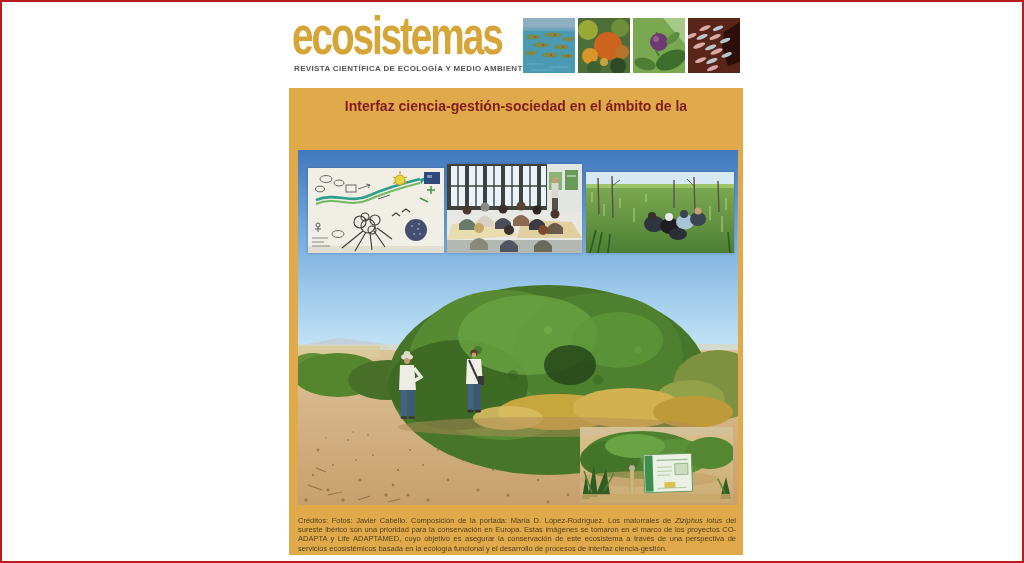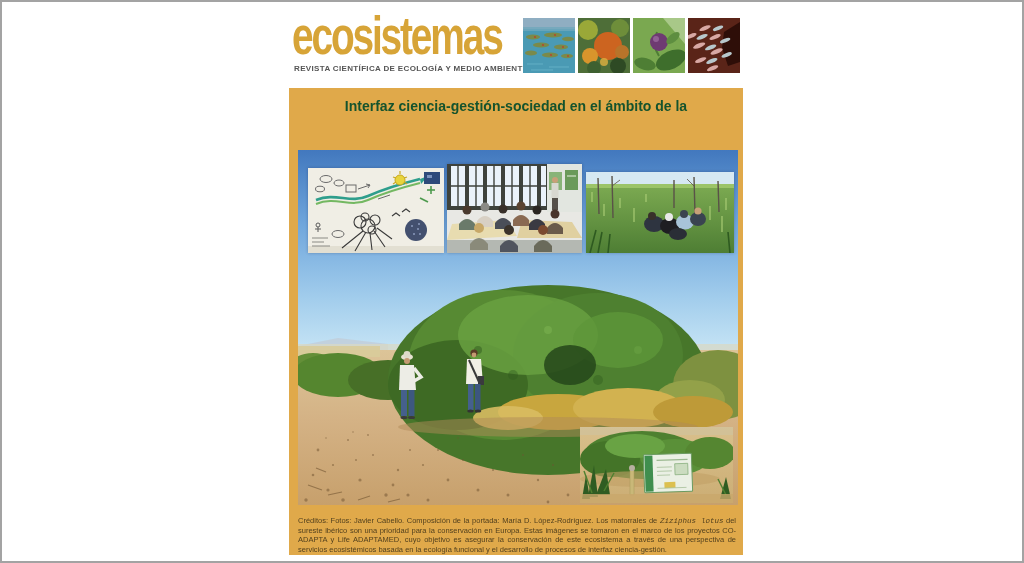--- a/index.html
+++ b/index.html
@@ -1,47 +1,47 @@
 <!DOCTYPE html>
 <html><head>
 <meta charset="utf-8">
 <style>
   html,body{margin:0;padding:0;background:#fff;}
   body{width:1024px;height:563px;position:relative;font-family:"Liberation Sans",sans-serif;}
   .canvas{position:absolute;left:0;top:0;width:1024px;height:563px;background:#FFFFFF;
-          border:2px solid #a3a3a3;box-sizing:border-box;overflow:hidden;}
+          border:2px solid #b91c1c;box-sizing:border-box;overflow:hidden;}
 
   
   .logo{position:absolute;left:290px;top:8px;font-size:54px;font-weight:800;color:#D7A437;
         letter-spacing:-3px;line-height:50px;transform:scaleX(.72);transform-origin:left top;
         white-space:nowrap;}
   .tagline{position:absolute;left:292px;top:62px;font-size:8px;font-weight:600;color:#555;
            letter-spacing:.35px;white-space:nowrap;}
   .thumbs{position:absolute;left:521px;top:16px;display:flex;gap:3px;}
   .thumb{width:52px;height:55px;overflow:hidden;}
   .thumb svg{display:block;}
 
   
   .cover{position:absolute;left:287px;top:86px;width:454px;height:467px;background:#E0A94A;}
-  .cover-title{margin-top:9px;text-align:center;font-size:14px;font-weight:bold;color:#14532d;
+  .cover-title{margin-top:9px;text-align:center;font-size:14px;font-weight:bold;color:#7f1d1d;
                line-height:19px;}
 
   
   .collage{position:absolute;left:9px;top:62px;width:440px;height:355px;overflow:hidden;}
   .collage > svg.main{position:absolute;left:0;top:0;}
   .overlay{position:absolute;overflow:hidden;box-shadow:0 0 3px rgba(0,0,50,.25);}
   .ov-sketch{left:10px;top:18px;width:136px;height:85px;}
   .ov-meeting{left:149px;top:14px;width:135px;height:89px;}
   .ov-field{left:288px;top:22px;width:148px;height:81px;}
   .ov-inset{left:282px;top:277px;width:153px;height:76px;box-shadow:none;}
 
   
   .credits{position:absolute;left:9px;top:420px;width:438px;font-size:7.5px;line-height:9.4px;
            color:#53411E;text-align:justify;}
-  .credits .sp{font-style:italic;font-family:Liberation Mono, monospace;}
+  .credits .sp{font-style:italic;}
 </style>
 </head>
 <body>
 
 <div class="canvas">
 
   <div class="logo">ecosistemas</div>
   <div class="tagline">REVISTA CIENTÍFICA DE ECOLOGÍA Y MEDIO AMBIENTE</div>
 
   <div class="thumbs">

